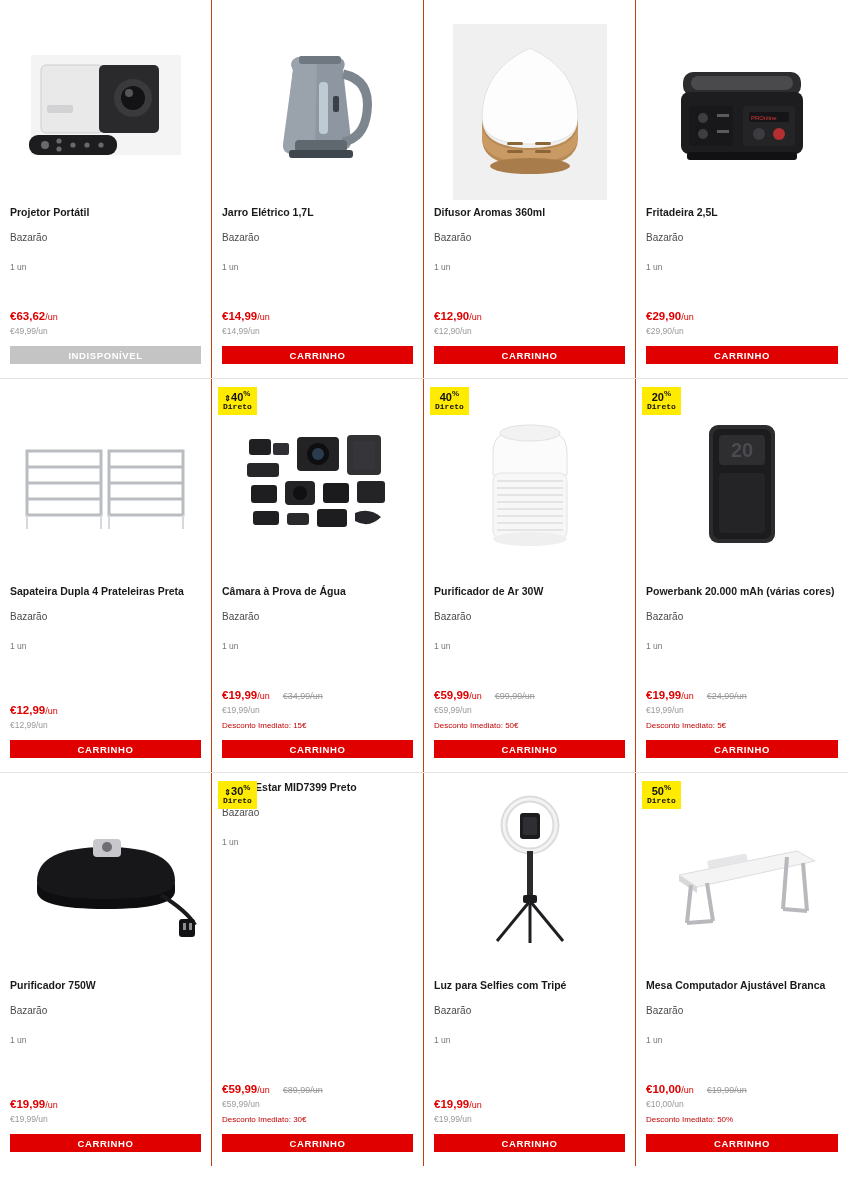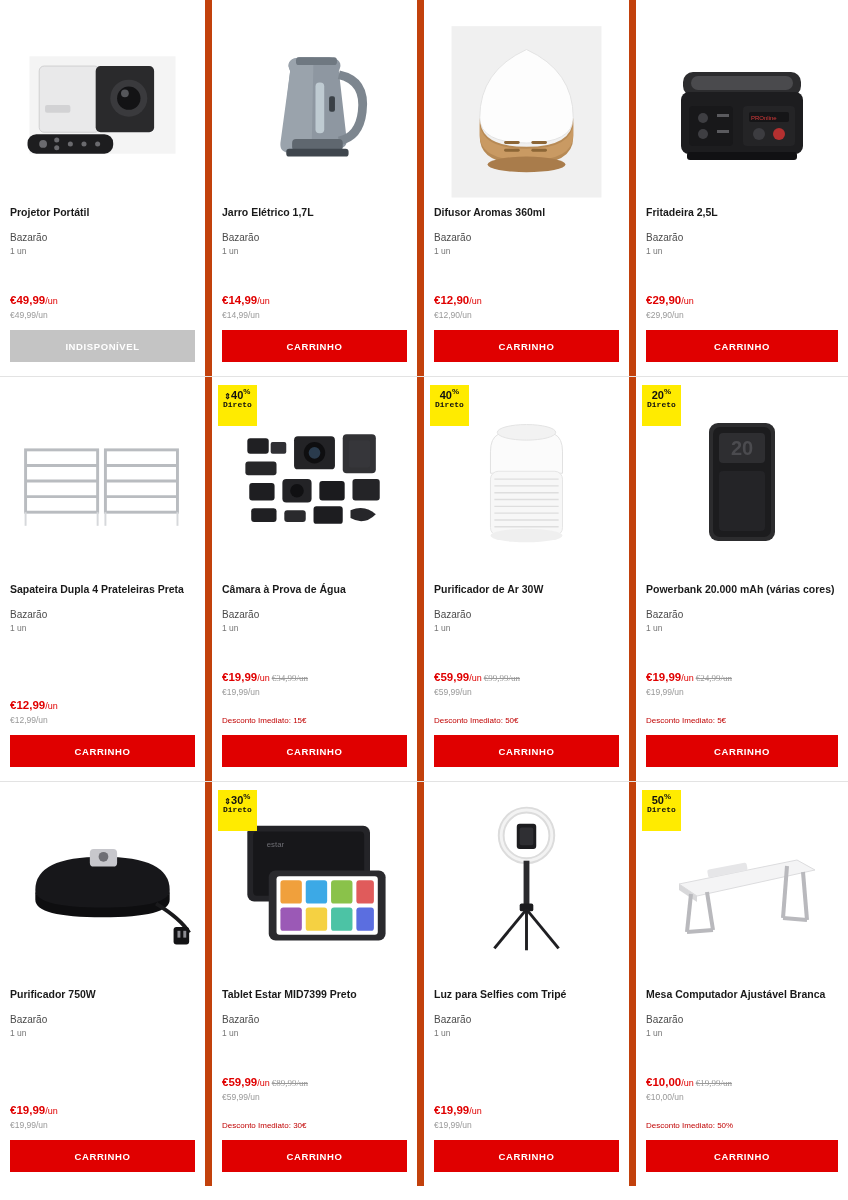--- a/index.html
+++ b/index.html
@@ -20,21 +20,21 @@
     width: 100%;
     border-bottom: 1px solid #e3e3e3;
     background: #fff;
   }
   .grid-row:last-child { border-bottom: none; }
   .cell {
     width: 212px;
     flex: 0 0 212px;
     padding: 6px 10px 14px 10px;
     position: relative;
-    border-right: 7px solid #c2410c;
+    border-right: 1px solid #c2410c;
     display: flex;
     flex-direction: column;
   }
   .cell:last-child { border-right: none; }
 
   .img-wrap {
     height: 198px;
     position: relative;
     display: flex;
     align-items: center;
@@ -45,21 +45,21 @@
 
   .badge {
     position: absolute;
     top: 8px;
     left: 6px;
     background: #ffeb00;
     color: #111;
     font-size: 10px;
     font-weight: bold;
     line-height: 1.05;
-    padding: 3px 5px 16px 5px;
+    padding: 3px 5px 3px 5px;
     text-align: center;
     z-index: 5;
     min-width: 34px;
   }
   .badge .pc { font-size: 11px; display: block; }
   .badge .pc .sup { font-size: 8px; vertical-align: super; }
   .badge .lbl { font-size: 8px; display: block; font-weight: bold; font-family: Liberation Mono, monospace; }
   .badge .arrow { font-size: 8px; }
 
   .title {
@@ -71,21 +71,21 @@
     min-height: 13px;
   }
   .brand {
     font-size: 10px;
     color: #4a4a4a;
     margin-top: 13px;
   }
   .unit {
     font-size: 8.5px;
     color: #777;
-    margin-top: 3px;
+    margin-top: 19px;
   }
   .spacer { flex: 1 1 auto; min-height: 30px; }
 
   .price-line {
     margin-top: 4px;
     white-space: nowrap;
   }
   .price-main {
     color: #e00000;
     font-size: 11.5px;
@@ -94,38 +94,37 @@
   .price-unit {
     color: #e00000;
     font-size: 9px;
     font-weight: normal;
     text-align: right;
   }
   .price-old {
     color: #999;
     font-size: 9px;
     text-decoration: line-through;
-    margin-left: 2px;
-    font-family: Liberation Serif, serif;
+    margin-left: 13px;
   }
   .price-sub {
     font-size: 8.5px;
     color: #999;
     margin-top: 2px;
     white-space: nowrap;
   }
   .disc-note {
     font-size: 8px;
     color: #c00000;
-    margin-top: 19px;
+    margin-top: 6px;
   }
 
   .btn {
     margin-top: 10px;
-    height: 32px;
+    height: 18px;
     background: #e00000;
     color: #fff;
     font-size: 9.5px;
     font-weight: bold;
     letter-spacing: 0.6px;
     display: flex;
     align-items: center;
     justify-content: center;
     cursor: pointer;
     border: none;
@@ -161,21 +160,21 @@
           <circle cx="62" cy="135" r="2.6" fill="#6a6a6e"></circle>
           <circle cx="76" cy="135" r="2.6" fill="#6a6a6e"></circle>
           <circle cx="90" cy="135" r="2.6" fill="#6a6a6e"></circle>
         </svg>
       </div>
       <div class="title">Projetor Portátil</div>
       <div class="brand">Bazarão</div>
       <div class="unit">1 un</div>
       <div class="spacer"></div>
       <div class="price-line">
-        <span class="price-main">€49,99</span><span class="price-unit">/un</span>
+        <span class="price-main">€63,62</span><span class="price-unit">/un</span>
       </div>
       <div class="price-sub">€49,99/un</div>
       <button class="btn disabled">INDISPONÍVEL</button>
     </div>
 
     <div class="cell">
       <div class="img-wrap">
         <svg width="190" height="190" viewBox="0 0 190 190">
           <path d="M70 60 q-6 -12 10 -14 l30 0 q16 2 10 14 l8 70 q1 10 -10 10 l-46 0 q-11 0 -10 -10 z" fill="#8e97a1"></path>
           <path d="M70 60 q-6 -12 10 -14 l14 0 l-2 98 l-22 0 q-11 0 -10 -10 z" fill="#9aa3ac"></path>
@@ -412,37 +411,20 @@
       </div>
       <div class="price-sub">€19,99/un</div>
       <button class="btn">CARRINHO</button>
     </div>
 
     <div class="cell">
       <div class="badge">
         <span class="pc"><span class="arrow">⇕</span><span>30</span><span class="sup">%</span></span>
         <span class="lbl">Direto</span>
       </div>
-      <div class="img-wrap">
-        <svg width="190" height="190" viewBox="0 0 190 190">
-          <rect x="26" y="32" width="126" height="78" rx="7" fill="#242428"></rect>
-          <rect x="32" y="38" width="114" height="66" rx="4" fill="#17171a"></rect>
-          <text x="46" y="54" font-size="8" fill="#6c6c72" font-family="Liberation Sans">estar</text>
-          <rect x="48" y="78" width="120" height="72" rx="7" fill="#2a2a2e"></rect>
-          <rect x="56" y="84" width="104" height="60" rx="3" fill="#ffffff"></rect>
-          <rect x="60" y="88" width="22" height="24" rx="3" fill="#f0a03c"></rect>
-          <rect x="86" y="88" width="22" height="24" rx="3" fill="#3ca9e6"></rect>
-          <rect x="112" y="88" width="22" height="24" rx="3" fill="#8ac24a"></rect>
-          <rect x="138" y="88" width="18" height="24" rx="3" fill="#e05b5b"></rect>
-          <rect x="60" y="116" width="22" height="24" rx="3" fill="#9b59b6"></rect>
-          <rect x="86" y="116" width="22" height="24" rx="3" fill="#f5d142"></rect>
-          <rect x="112" y="116" width="22" height="24" rx="3" fill="#4cc3a5"></rect>
-          <rect x="138" y="116" width="18" height="24" rx="3" fill="#5b6ee0"></rect>
-        </svg>
-      </div>
       <div class="title">Tablet Estar MID7399 Preto</div>
       <div class="brand">Bazarão</div>
       <div class="unit">1 un</div>
       <div class="spacer"></div>
       <div class="price-line">
         <span class="price-main">€59,99</span><span class="price-unit">/un</span><span class="price-old">€89,99/un</span>
       </div>
       <div class="price-sub">€59,99/un</div>
       <div class="disc-note">Desconto Imediato: 30€</div>
       <button class="btn">CARRINHO</button>

